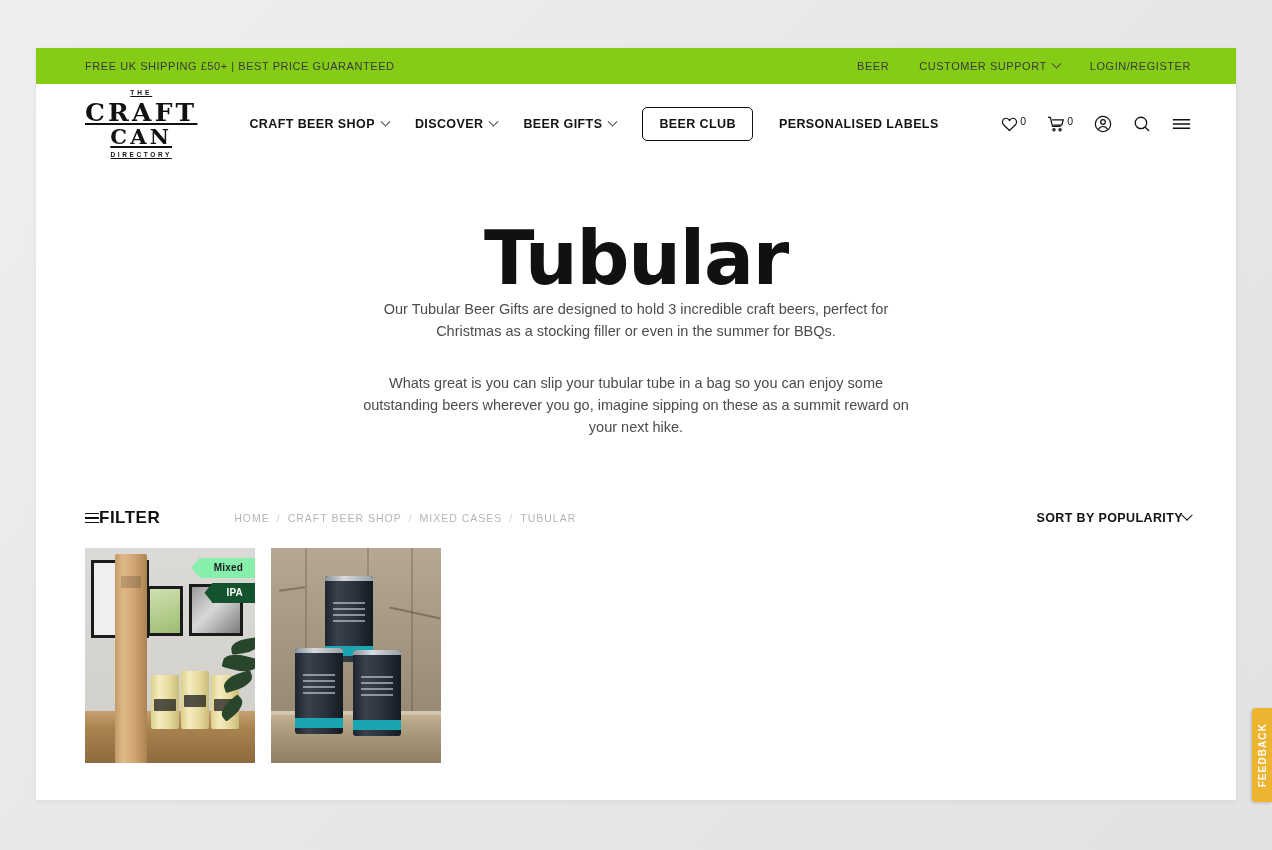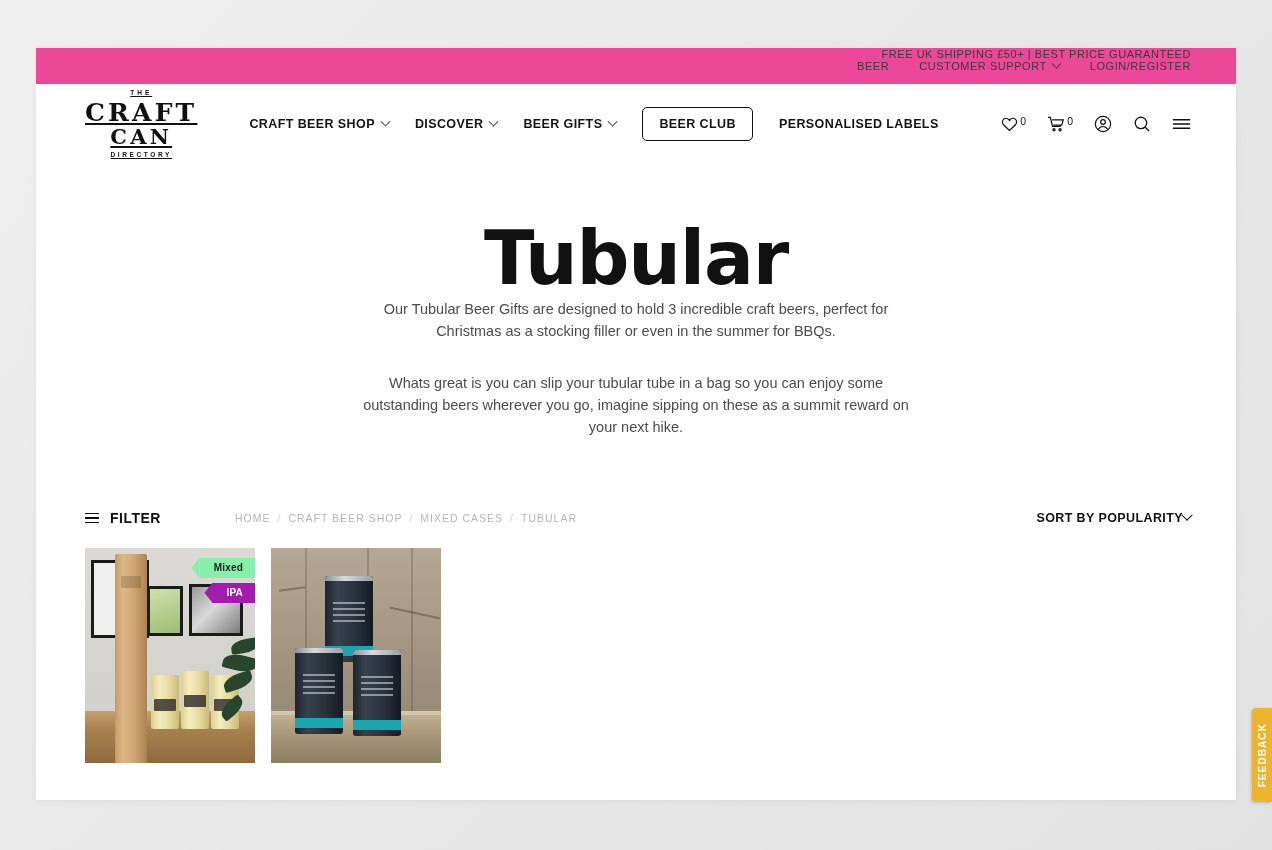--- a/index.html
+++ b/index.html
@@ -23,27 +23,26 @@
     left: 36px; top: 48px;
     width: 1200px; height: 752px;
     background: #ffffff;
     overflow: hidden;
     box-shadow: 0 1px 6px rgba(0,0,0,.06);
   }
 
   
   .topbar {
     height: 36px;
-    background: #ec4899;
-    display: flex; align-items: flex-end;
+    background: #84cc16;
+    display: flex; align-items: center;
     padding: 0 45px 0 49px;
     font-size: 11px;
     letter-spacing: .55px;
     color: #3a3a3a;
-    flex-direction: column;
   }
   .topbar-left { white-space: nowrap; }
   .topbar-right {
     margin-left: auto;
     display: flex; align-items: center; gap: 30px;
     white-space: nowrap;
   }
   .topbar-link {
     display: flex; align-items: center; gap: 6px;
     color: #3a3a3a; text-decoration: none;
@@ -124,22 +123,22 @@
   .hero-p.second { margin-top: 30px; max-width: 560px; }
 
   
   .shopbar {
     margin-top: 60px;
     padding: 0 45px 0 49px;
     height: 40px;
     display: flex; align-items: center;
   }
   .filter-btn {
-    display: flex; align-items: center; gap: 11px;
-    font-size: 14px; font-weight: 700; letter-spacing: .5px; color: #111;
+    display: flex; align-items: center; 
+    font-size: 17px; font-weight: 700; letter-spacing: .5px; color: #111;
     background: none; border: none; cursor: pointer;
     font-family: "Liberation Sans", sans-serif;
   }
   .burger3 { display: flex; flex-direction: column; gap: 3px; }
   .burger3 i { display: block; width: 14px; height: 1.4px; background: #111; }
 
   .breadcrumb {
     margin-left: 26px;
     display: flex; align-items: center; gap: 7px;
     font-size: 10.5px; letter-spacing: 1px; color: #b5b5b5;
@@ -270,21 +269,21 @@
     font-size: 10px; font-weight: 700; letter-spacing: .2px;
     line-height: 1.2;
     white-space: nowrap;
   }
   .badge::before {
     content:""; position:absolute; left: -8px; top: 0; bottom: 0; width: 8px;
     background: inherit;
     clip-path: polygon(100% 0, 100% 100%, 0 50%);
   }
   .badge-mixed { background: #86efac; color: #1d1d1d; }
-  .badge-ipa   { background: #a21caf; color: #ffffff; }
+  .badge-ipa   { background: #14532d; color: #ffffff; }
 
   
   .feedback-tab {
     position: absolute;
     right: 0; top: 708px;
     width: 20px; height: 94px;
     background: #edb431;
     border-radius: 4px 0 0 4px;
     color: #fff;
     display: flex; align-items: center; justify-content: center;

